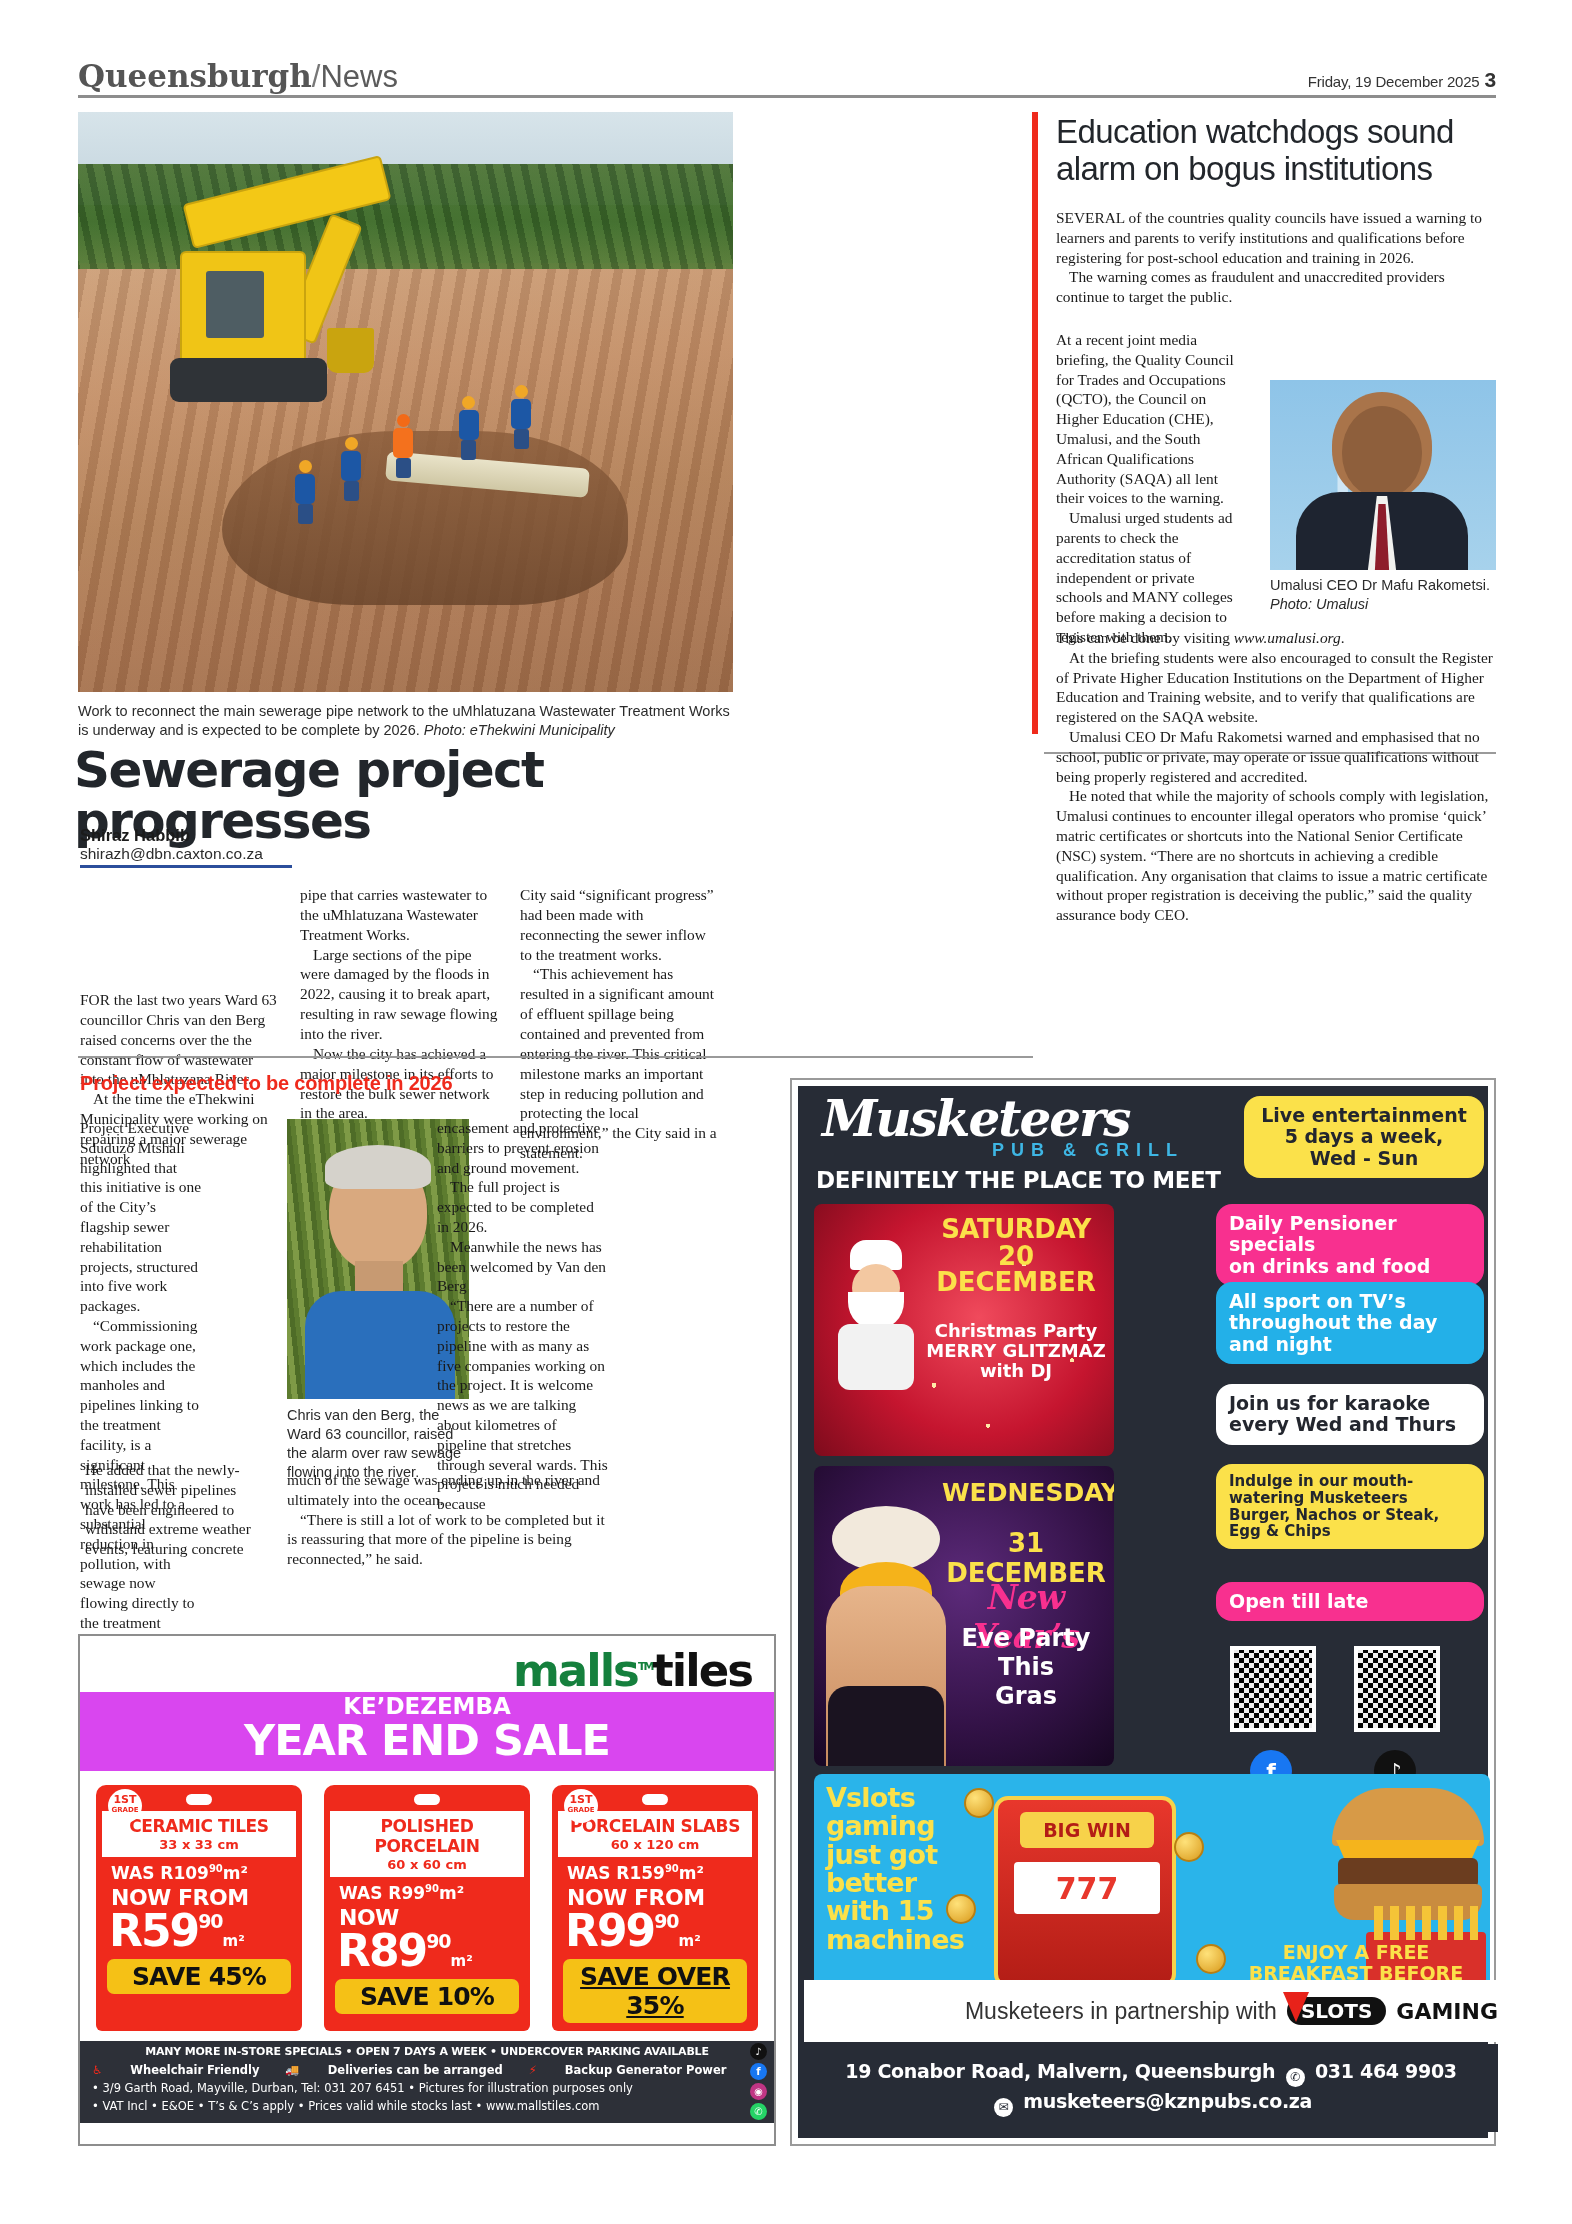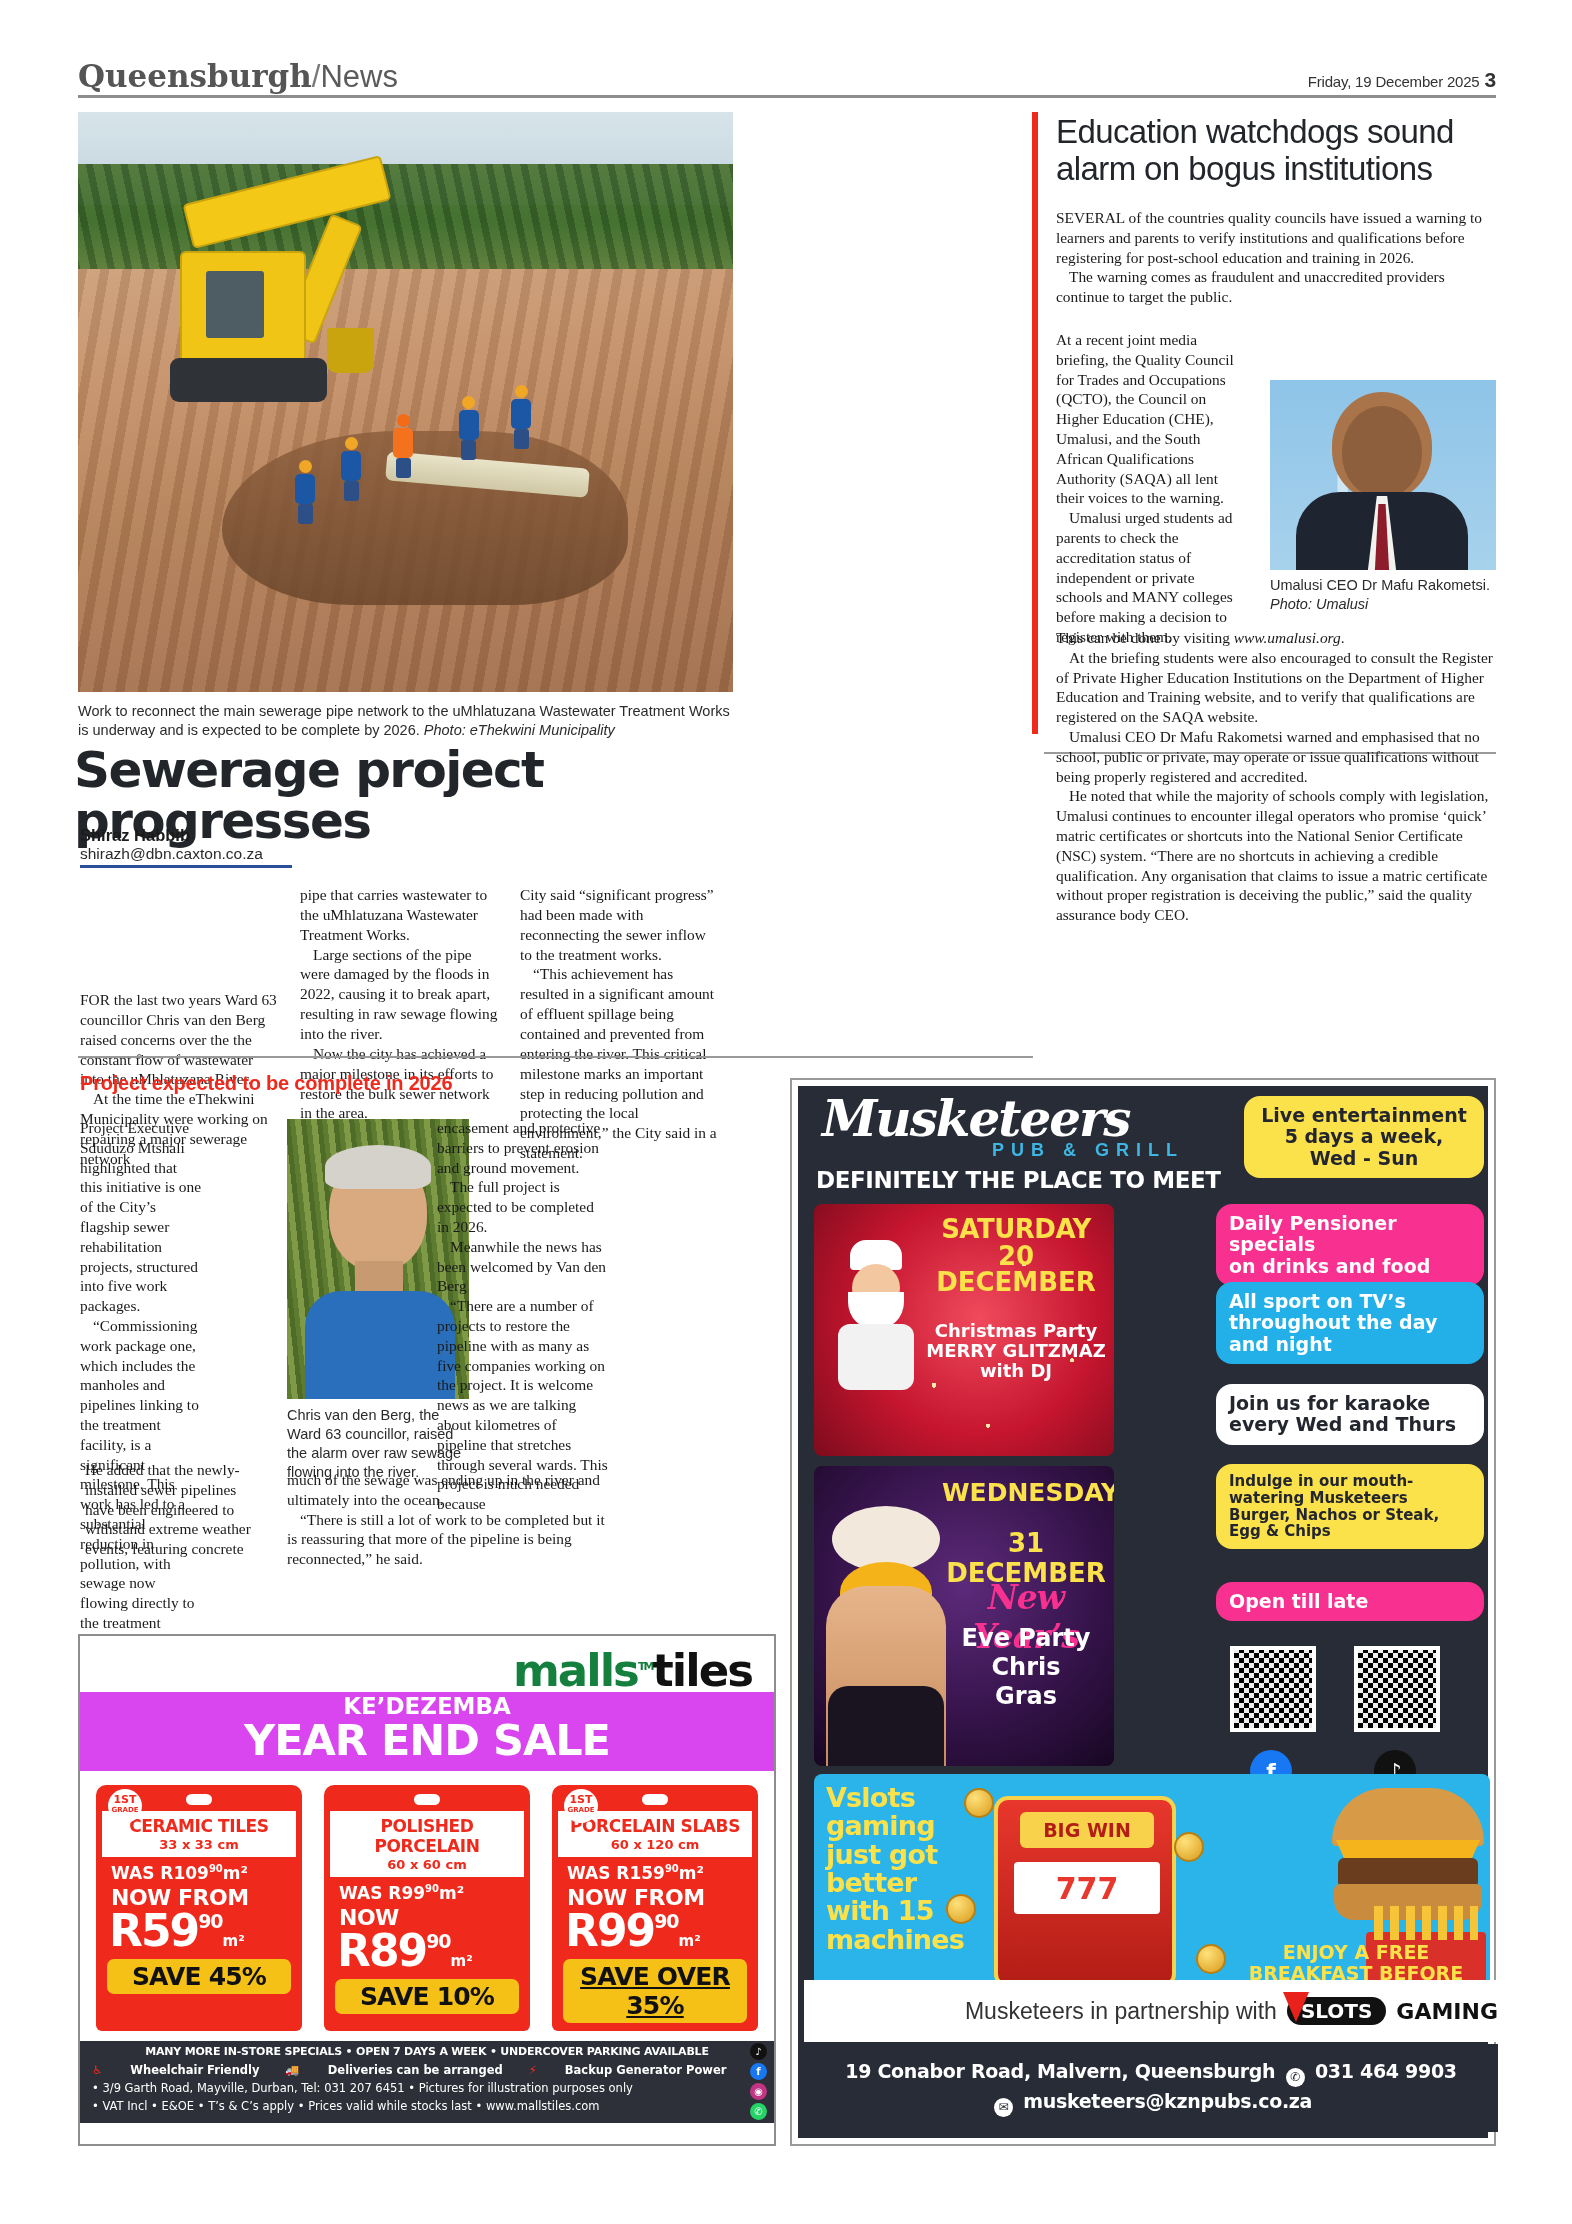--- a/index.html
+++ b/index.html
@@ -550,21 +550,21 @@
       <div class="nye">
         <div class="maskw"></div>
           <div class="mask"></div>
         <div class="lady"></div>
           <div class="dress"></div>
         <div class="t1">WEDNESDAY</div>
         <div class="t2">31 DECEMBER</div>
         <div class="t3">New Year’s</div>
         <div class="t4">
           <span>Eve Party</span><br>
-          <span>Chris</span><br>
+          <span>This</span><br>
           <span>Gras</span>
         </div>
       </div>
 
       <div class="vslots">
         <div class="vtxt">
           <div>Vslots</div>
           <div>gaming</div>
           <div>just got</div>
           <div>better</div>

